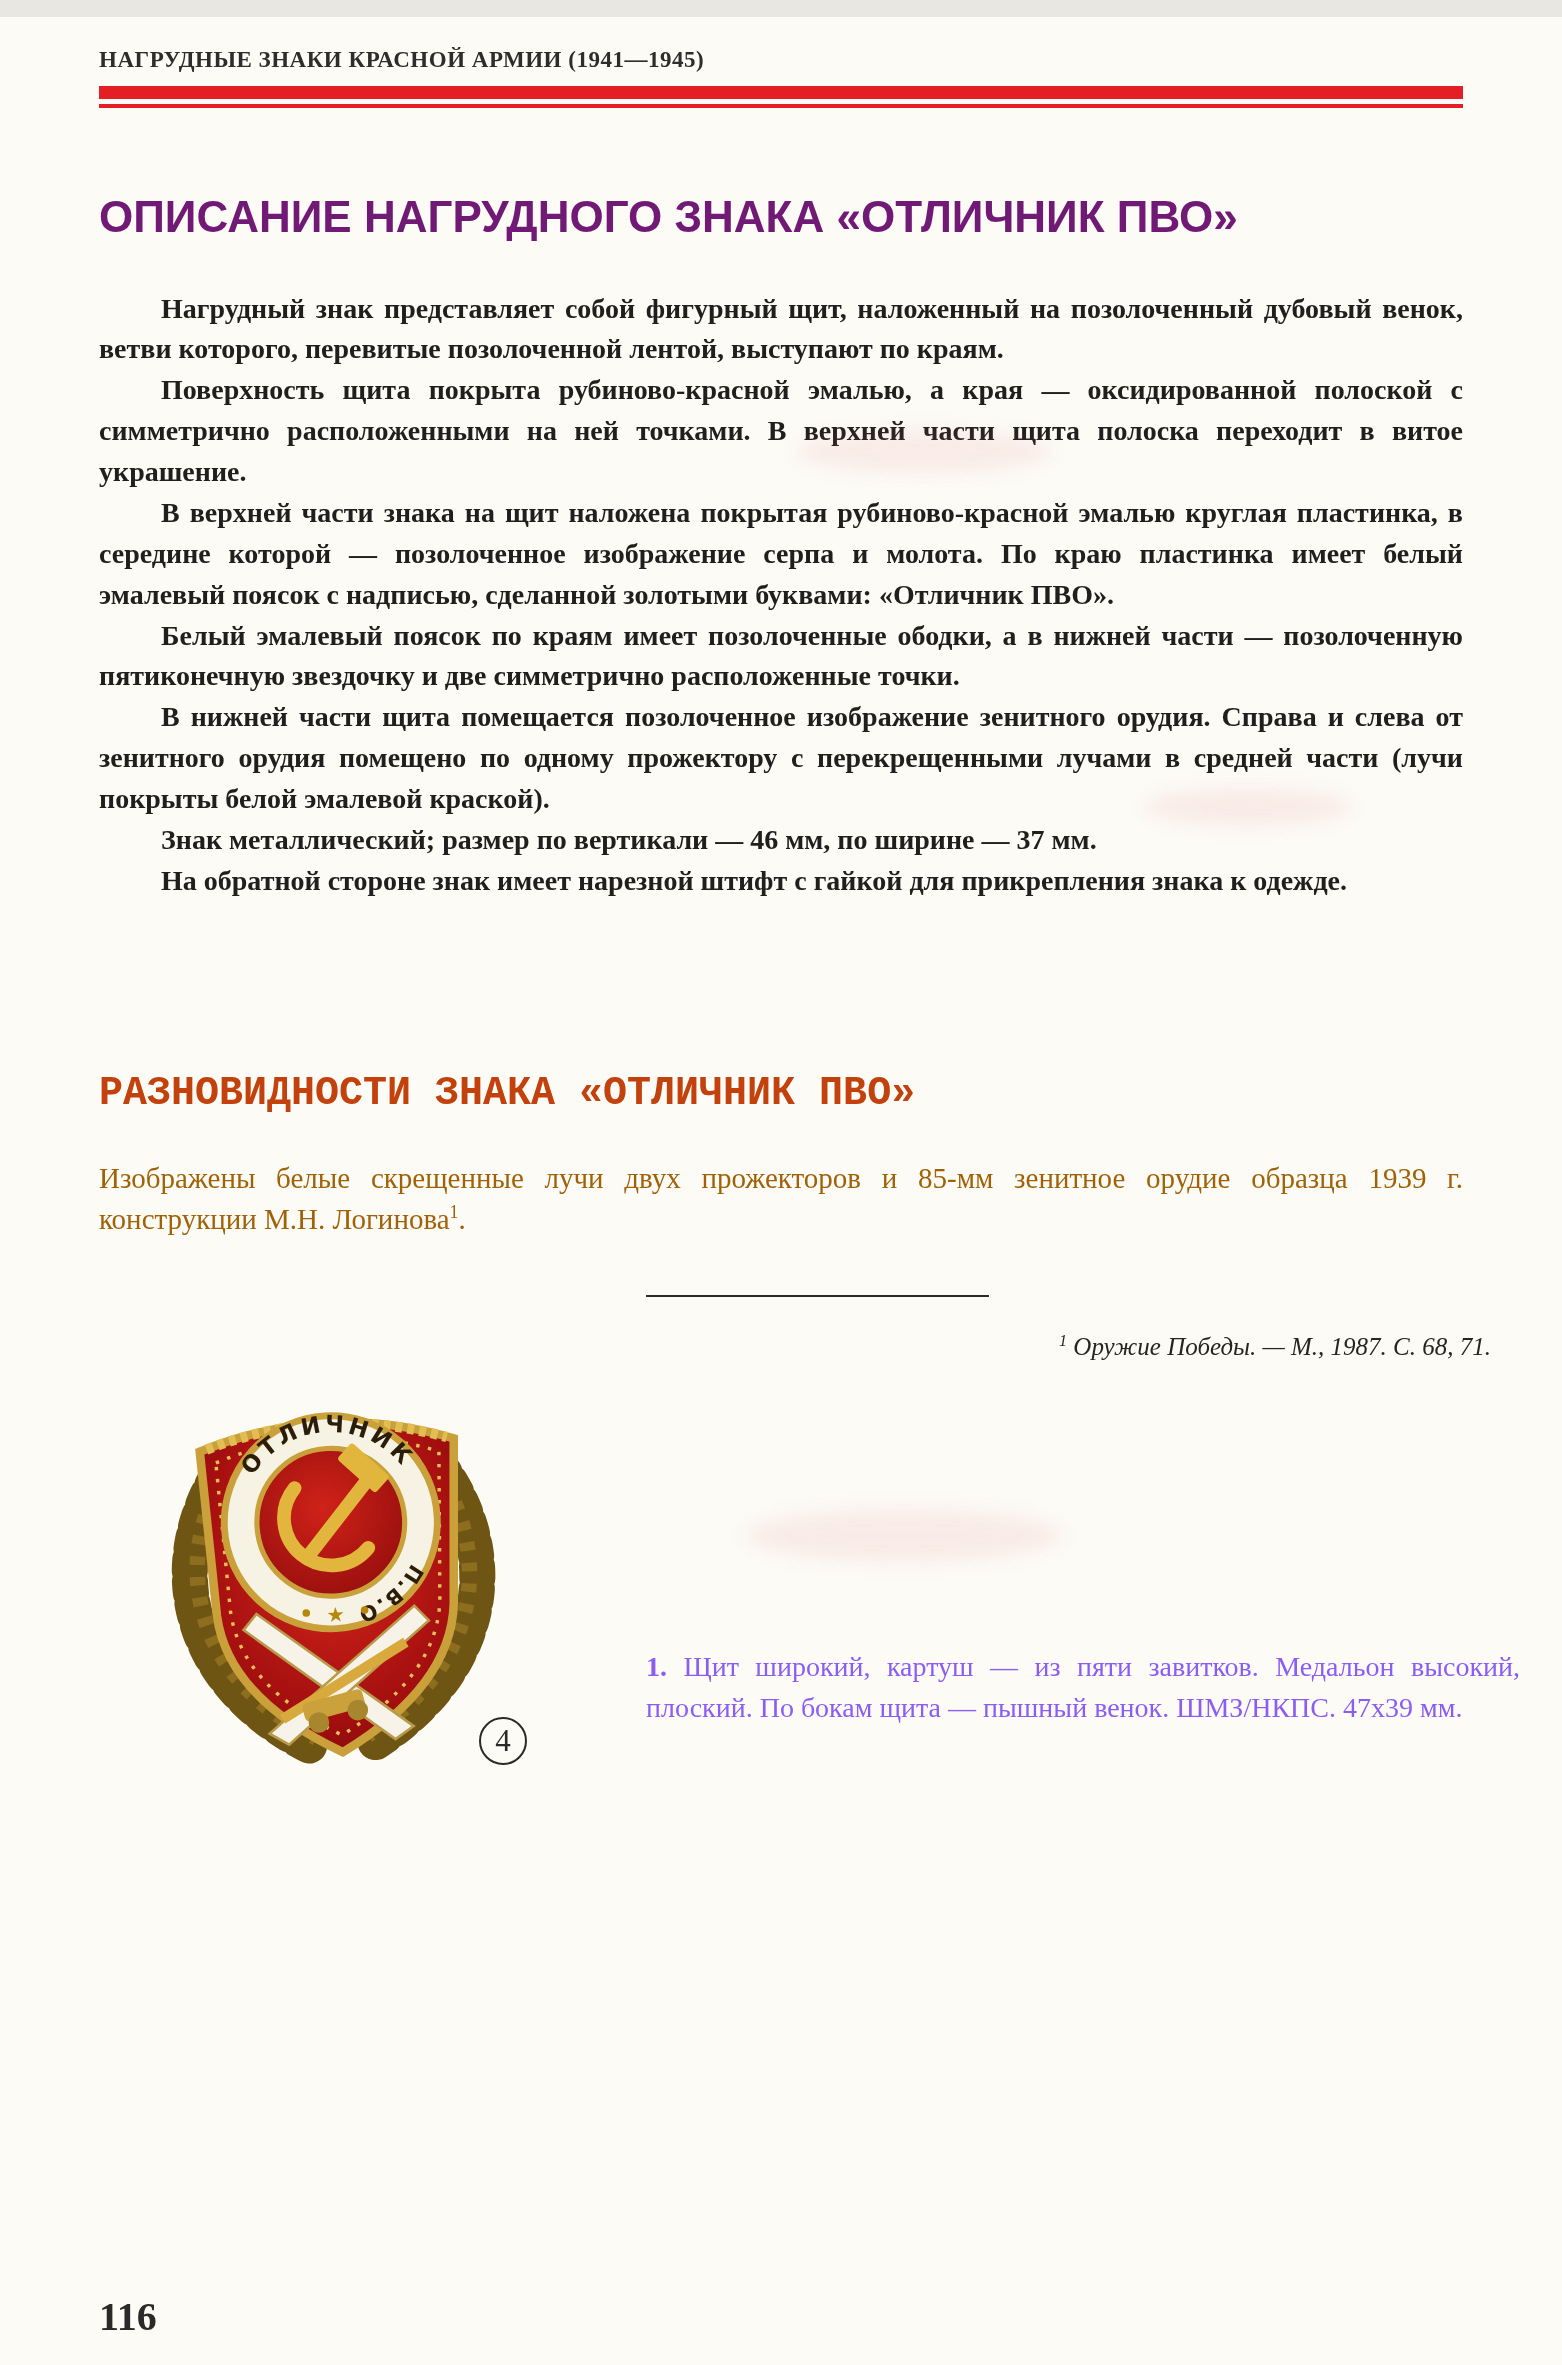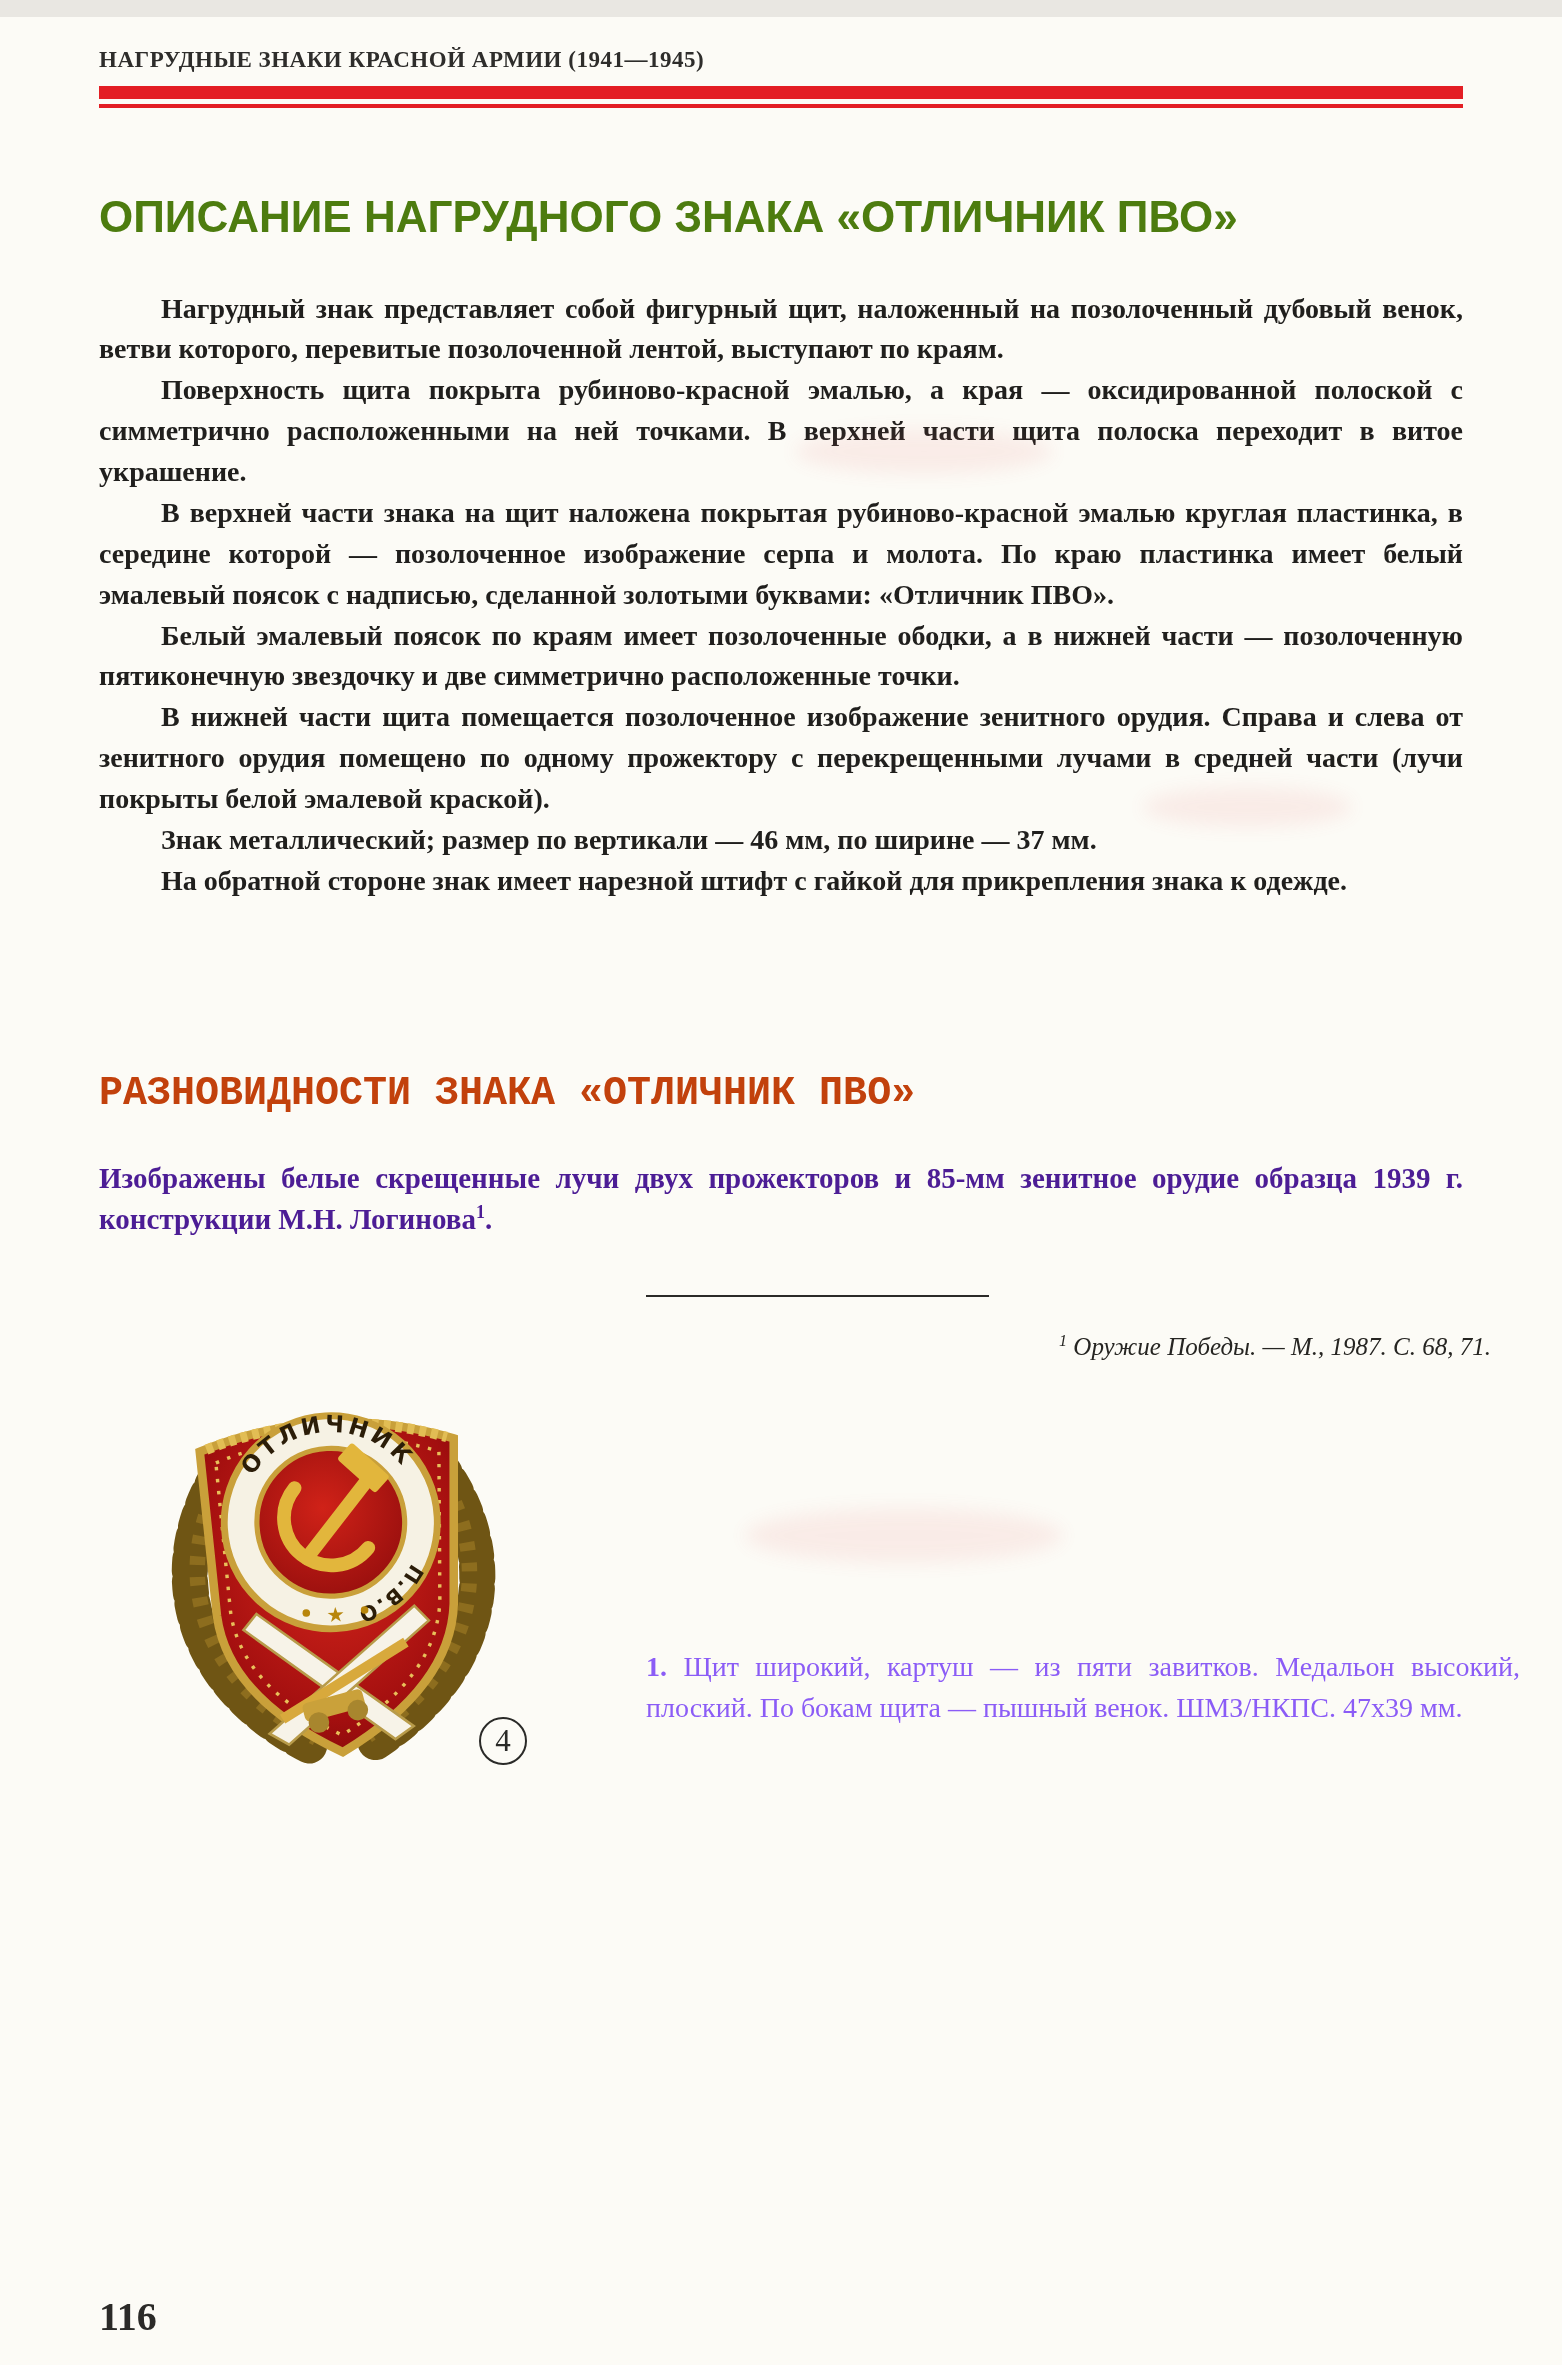--- a/index.html
+++ b/index.html
@@ -28,21 +28,21 @@
   }
   .rule-thick { height: 13px; background: #e31e24; margin-top: 13px; }
   .rule-thin  { height: 3.5px;  background: #e31e24; margin-top: 5px; }
 
   
   h1.sec-title {
     font-family: "Liberation Sans", sans-serif;
     font-weight: bold;
     font-size: 44px;
     letter-spacing: 0px;
-    color: #4d7c0f;
+    color: #701a75;
     margin-top: 84px;
   }
   h2.sec-title {
     font-family: Liberation Mono, monospace;
     font-weight: bold;
     font-size: 40px;
     color: #c2410c;
     margin-top: 169px;
   }
 
@@ -53,24 +53,24 @@
     line-height: 1.46;
     text-align: justify;
     text-indent: 62px;
     color: #201f1d;
     font-weight: bold;
   }
 
   .varieties-intro {
     margin-top: 42px;
     font-size: 29px;
-    font-weight: bold;
+    font-weight: normal;
     line-height: 1.42;
     text-align: justify;
-    color: #4c1d95;
+    color: #a16207;
   }
   .varieties-intro sup { font-size: 18px; }
 
   
   .lower { position: relative; height: 646px; margin-top: 5px; }
 
   .footnote-rule {
     position: absolute;
     left: 547px; top: 50px;
     width: 343px; height: 2.5px;

